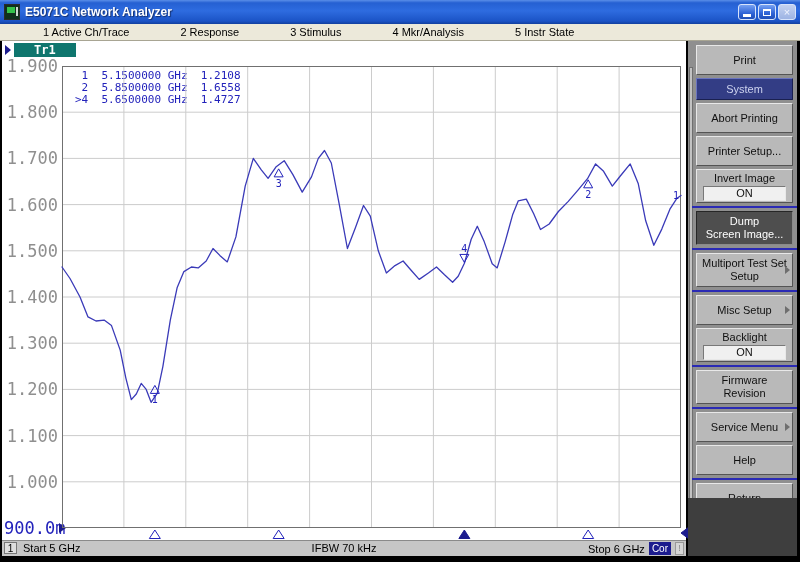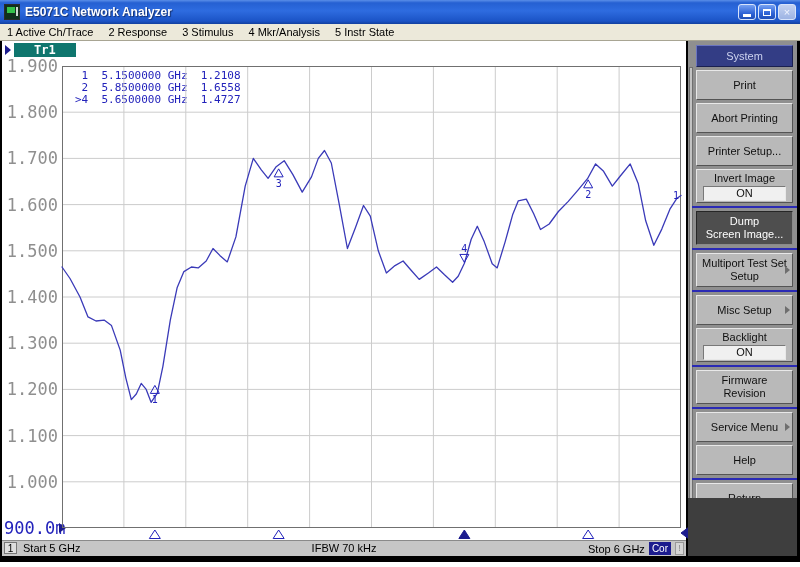--- a/index.html
+++ b/index.html
@@ -19,21 +19,21 @@
     display:flex;align-items:center;justify-content:center;box-sizing:border-box;}
   .win-min,.win-restore{background:linear-gradient(180deg,#76a1f2,#2e63d6 60%,#1f4fb8);}
   .win-close{background:linear-gradient(180deg,#c3d2f0,#9db4e4);color:#eef3ff;font-size:11px;line-height:11px;}
   .glyph-min{width:8px;height:3px;background:#fff;margin-top:7px;}
   .glyph-restore{width:8px;height:7px;border:1px solid #fff;border-top-width:2px;box-sizing:border-box;background:transparent;}
 
   
   .menubar{position:absolute;left:0;top:24px;width:800px;height:17px;background:#ece9da;
     border-bottom:1px solid #a8a593;display:flex;align-items:center;gap:15px;
     padding:0 7px;box-sizing:border-box;font-size:11px;color:#000;}
-  .menu-item{white-space:nowrap;cursor:default;}
+  .menu-item{white-space:nowrap;cursor:default;margin-left:36px;}
 
   
   .main{position:absolute;left:0;top:41px;width:800px;height:521px;background:#000;}
   .display{position:absolute;left:2px;top:0;width:684px;height:515px;background:#fff;}
 
   .trace-header{position:absolute;left:3px;top:2px;display:flex;align-items:center;gap:3px;
     font-family:"DejaVu Sans Mono",monospace;font-size:12px;color:#2222bb;white-space:pre;}
   .tr-arrow{width:0;height:0;border-left:6px solid #1c1c8e;border-top:5px solid transparent;border-bottom:5px solid transparent;}
   .tr-badge{background:#0f766e;color:#fff;padding:0 20px;font-weight:bold;}
 
@@ -179,25 +179,25 @@
           <span>Stop 6 GHz</span>
           <span class="cor-badge">Cor</span>
           <span class="alert-box">!</span>
         </div>
       </div>
     </div>
 
     <div class="sidebar">
       <div class="sb-strip"></div>
       <div class="sb-stack" id="sbStack">
+          <div class="sb-btn">
+            <div>Print</div>
+          </div>
           <div class="sb-btn header">
             <div>System</div>
-          </div>
-          <div class="sb-btn">
-            <div>Print</div>
           </div>
           <div class="sb-btn">
             <div>Abort Printing</div>
           </div>
           <div class="sb-btn">
             <div>Printer Setup...</div>
           </div>
           <div class="sb-btn two">
             <div>Invert Image</div>
             <div class="sb-state">ON</div>

